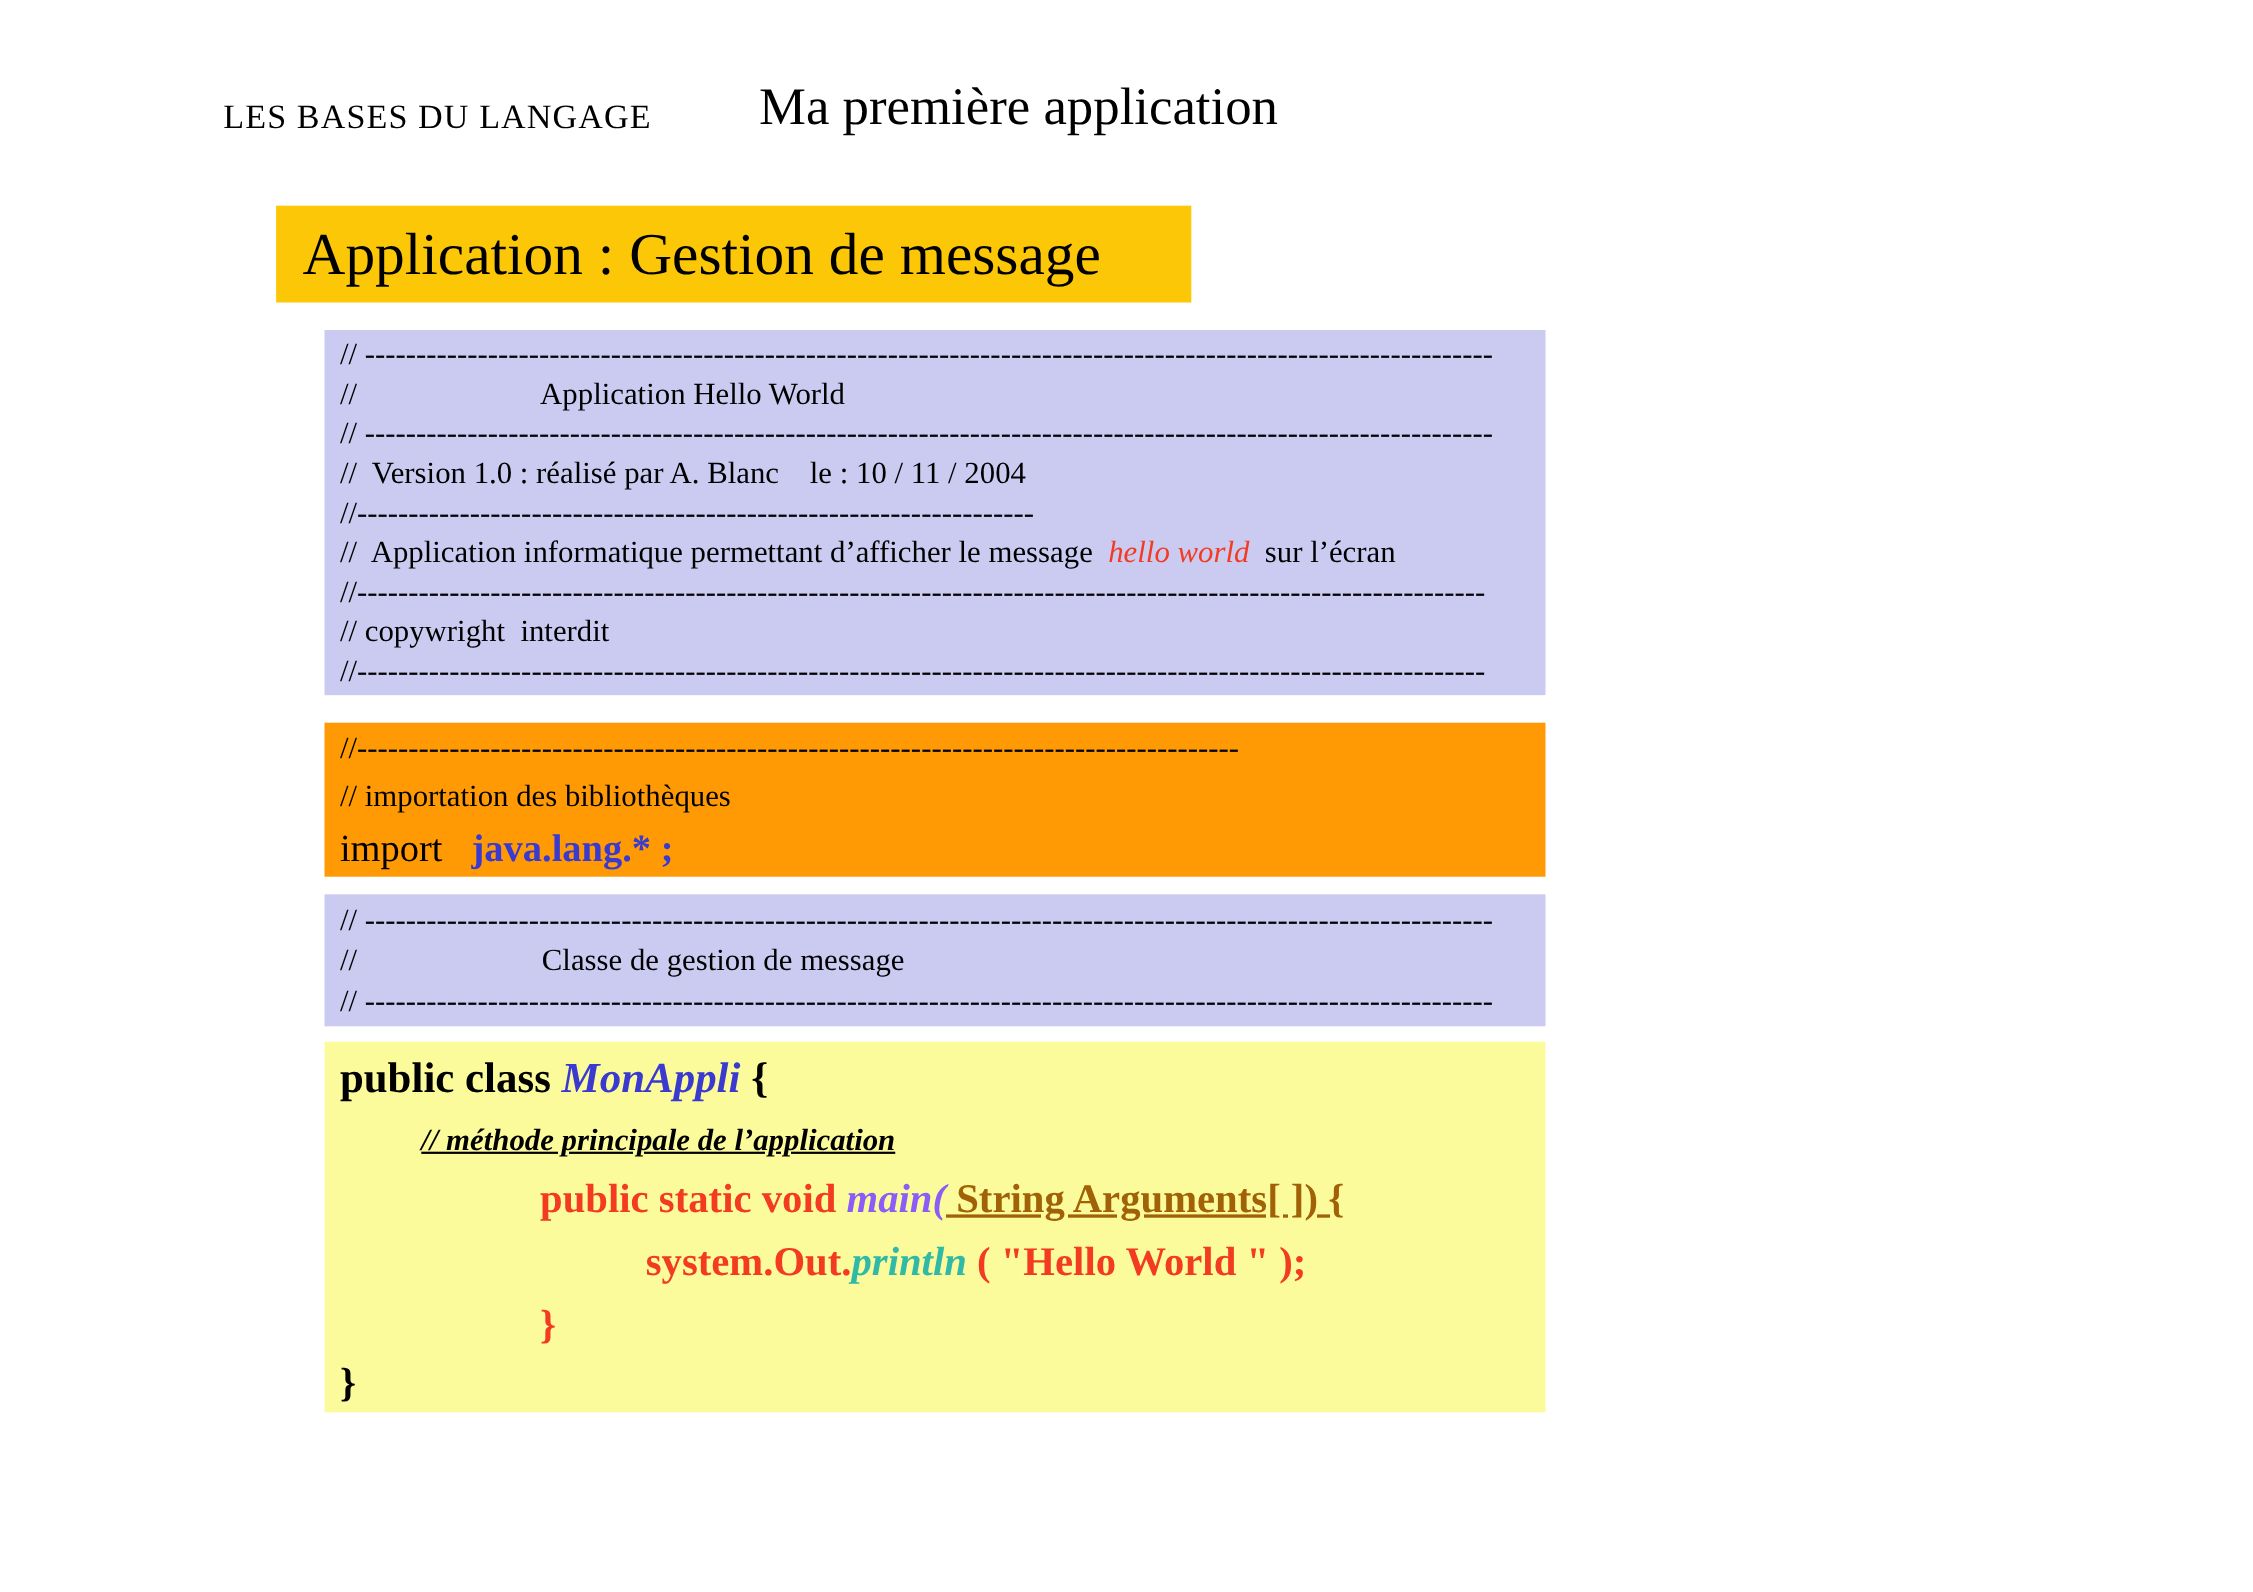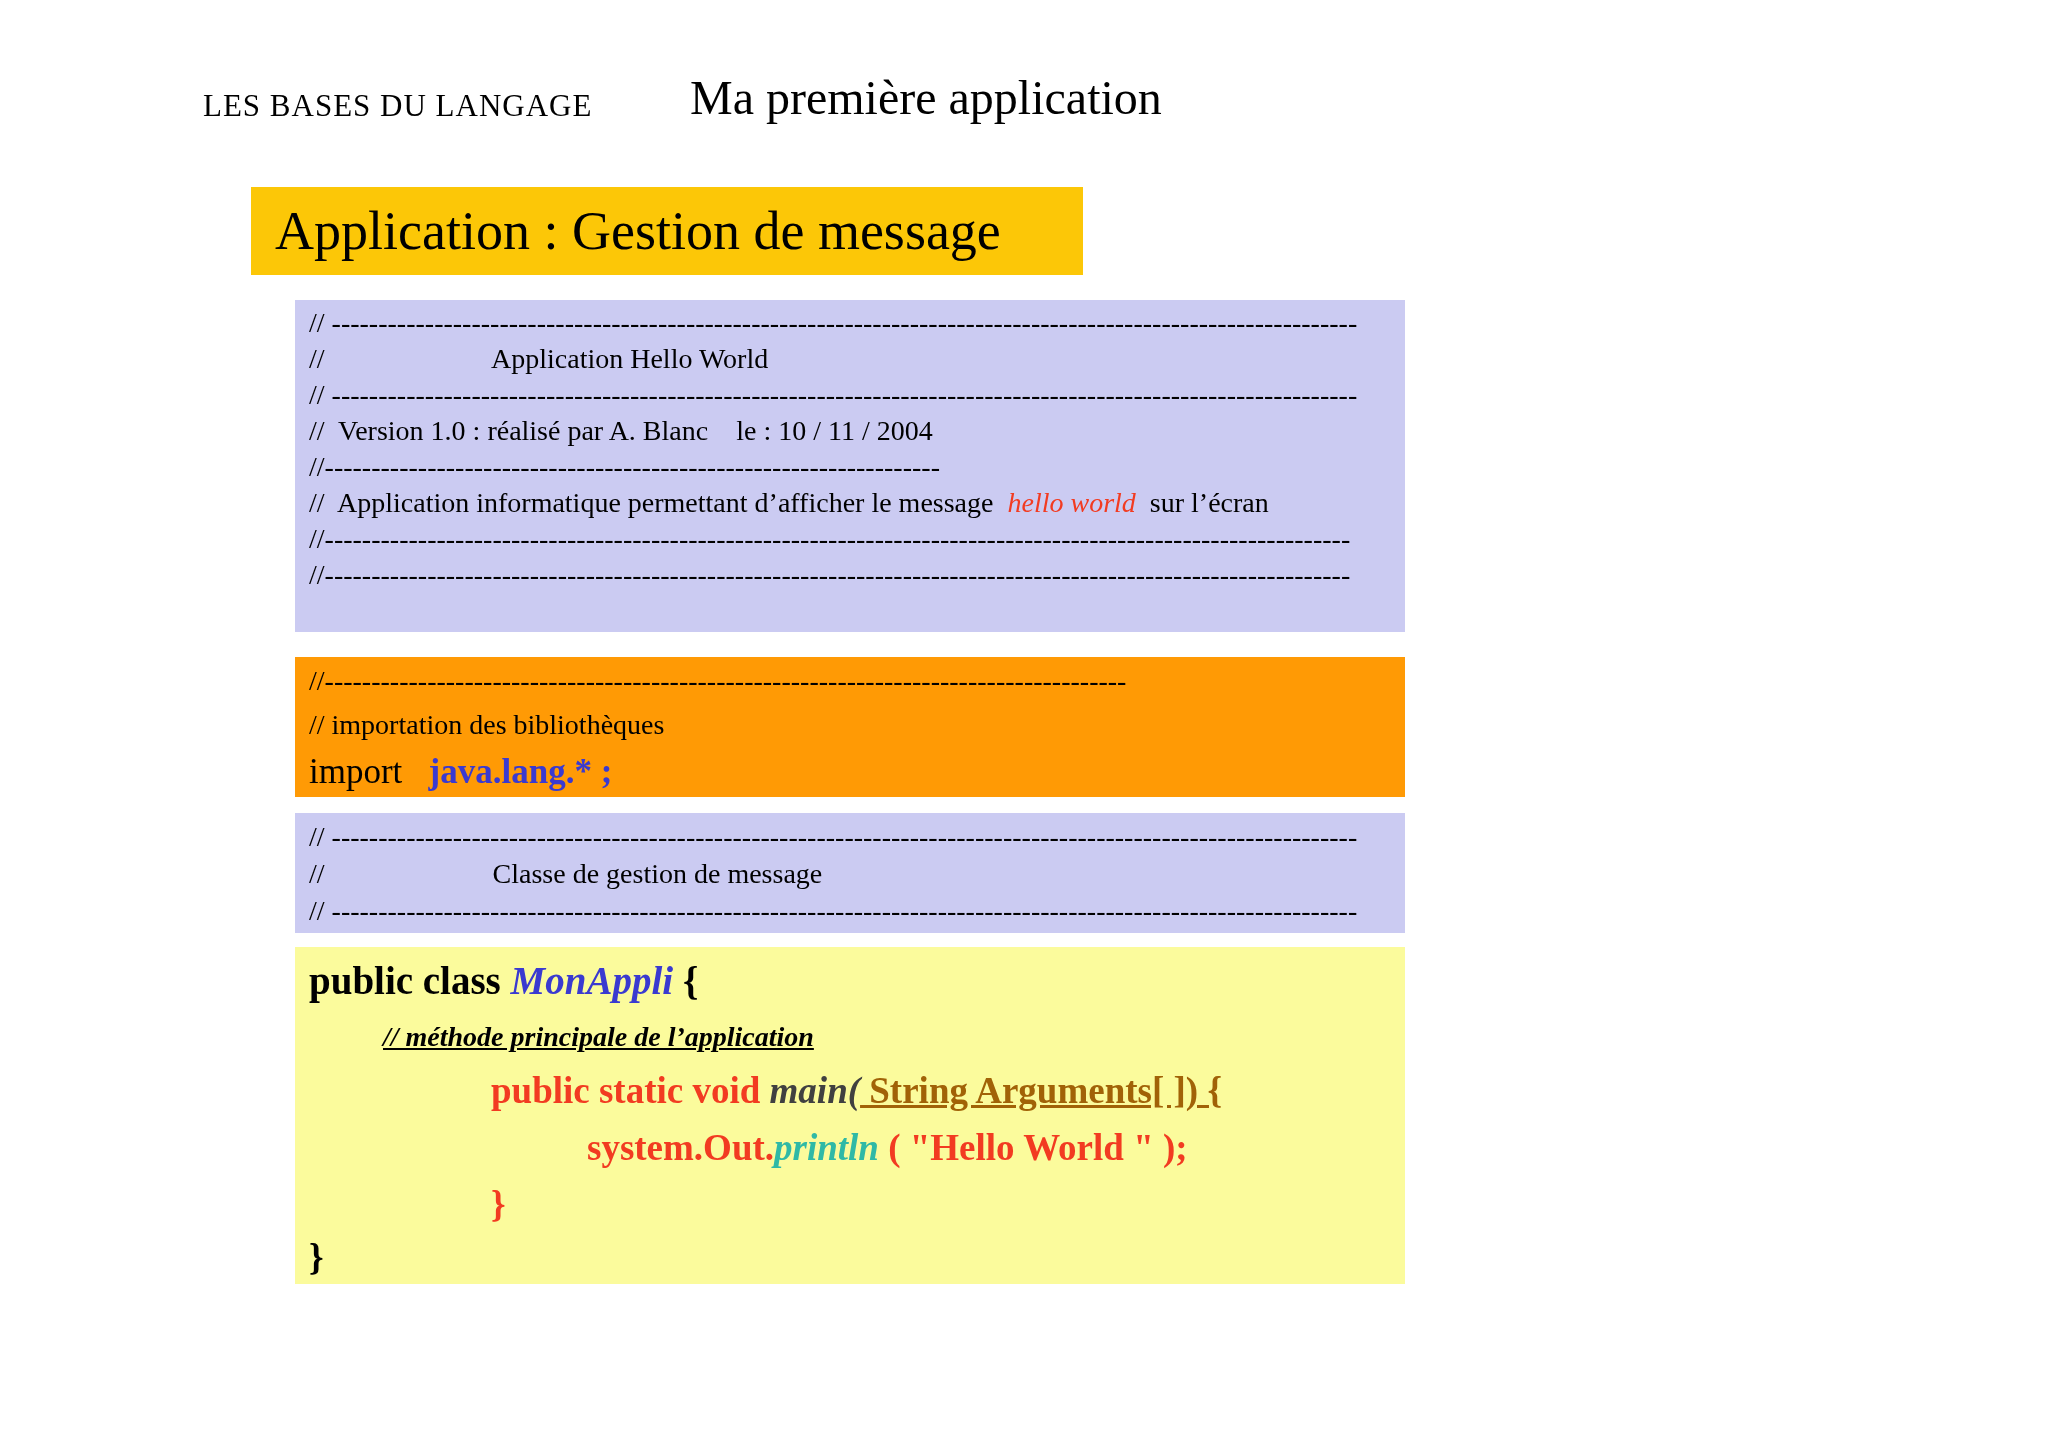--- a/index.html
+++ b/index.html
@@ -75,34 +75,35 @@
   <div class="banner" style="background: rgb(252, 199, 7);">Application : Gestion de message</div>
   <div class="blocks">
       <div class="code-block b-comment1" style="background: rgb(203, 203, 242);">
         <div class="line"><span>// --------------------------------------------------------------------------------------------------------------</span></div>
         <div class="line"><span>//                        Application Hello World</span></div>
         <div class="line"><span>// --------------------------------------------------------------------------------------------------------------</span></div>
         <div class="line"><span>//  Version 1.0 : réalisé par A. Blanc    le : 10 / 11 / 2004</span></div>
         <div class="line"><span>//------------------------------------------------------------------</span></div>
         <div class="line"><span>//  Application informatique permettant d’afficher le message  </span><span style="color: rgb(242, 59, 33); font-style: italic;">hello world</span><span>  sur l’écran</span></div>
         <div class="line"><span>//--------------------------------------------------------------------------------------------------------------</span></div>
+        <div class="line"><span>// copywright  interdit</span></div>
         <div class="line"><span>//--------------------------------------------------------------------------------------------------------------</span></div>
       </div>
       <div class="code-block b-import" style="background: rgb(255, 154, 5);">
         <div class="line k-dash"><span>//--------------------------------------------------------------------------------------</span></div>
         <div class="line k-c"><span>// importation des bibliothèques</span></div>
         <div class="line k-import"><span style="font-weight: normal;">import</span><span style="color: rgb(58, 58, 208); font-weight: bold;">   java.lang.* ;</span></div>
       </div>
       <div class="code-block b-comment2" style="background: rgb(203, 203, 242);">
         <div class="line"><span>// --------------------------------------------------------------------------------------------------------------</span></div>
         <div class="line"><span>//                        Classe de gestion de message</span></div>
         <div class="line"><span>// --------------------------------------------------------------------------------------------------------------</span></div>
       </div>
       <div class="code-block b-code" style="background: rgb(251, 251, 156);">
         <div class="line k-class"><span>public class </span><span style="color: rgb(58, 58, 208); font-style: italic;">MonAppli </span><span>{</span></div>
         <div class="line k-comment"><span style="font-style: italic;">// méthode principale de l’application</span></div>
-        <div class="line k-main"><span style="color: rgb(242, 59, 33);">public static void </span><span style="color: #404040; font-style: italic;">main(</span><span style="color: #a16207; text-decoration: underline;"> String Arguments[ ]) {</span></div>
+        <div class="line k-main"><span style="color: rgb(242, 59, 33);">public static void </span><span style="color: #8b5cf6; font-style: italic;">main(</span><span style="color: #a16207; text-decoration: underline;"> String Arguments[ ]) {</span></div>
         <div class="line k-print"><span style="color: rgb(242, 59, 33);">system.Out.</span><span style="color: rgb(47, 185, 166); font-style: italic;">println</span><span style="color: rgb(242, 59, 33);"> ( "Hello World " );</span></div>
         <div class="line k-brace1"><span style="color: rgb(242, 59, 33);">}</span></div>
         <div class="line k-brace0"><span>}</span></div>
       </div>
     </div>
 </div>
 
 </body></html>

